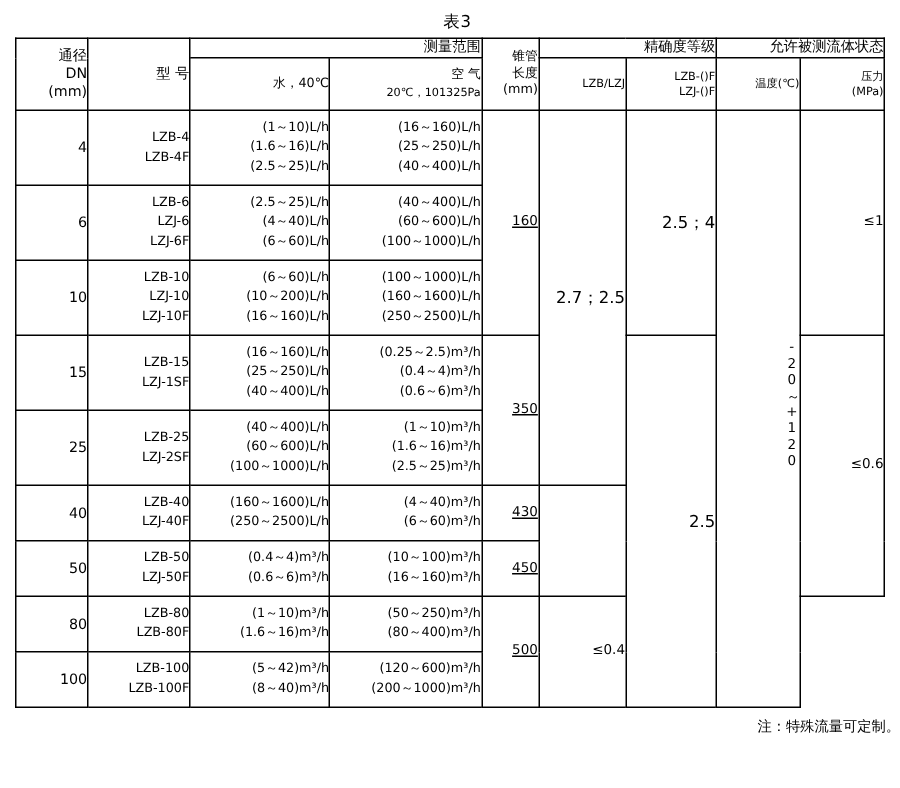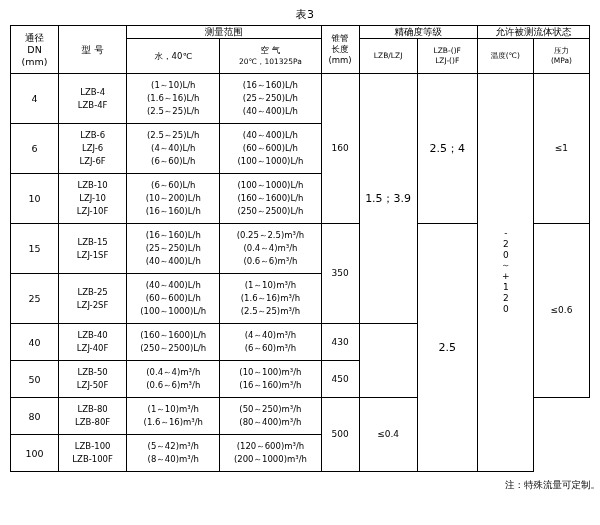--- a/index.html
+++ b/index.html
@@ -30,21 +30,21 @@
   }
   table.spec {
     border-collapse: collapse;
     width: 580px;
     table-layout: fixed;
     font-size: 9px;
   }
   table.spec td, table.spec th {
     border: 1px solid #000;
     padding: 0;
-    text-align: center;
+    text-align: right;
     vertical-align: middle;
     font-weight: normal;
   }
   .hd {
     font-weight: bold;
     font-size: 9.5px;
     line-height: 12px;
     padding: 3px 1px;
   }
   .hd-sub {
@@ -74,20 +74,21 @@
   .range-cell {
     font-size: 8.5px;
     line-height: 13px;
     text-align: left;
     padding-left: 6px;
     white-space: nowrap;
   }
   .mid-cell {
     font-size: 9px;
     line-height: 13px;
+    text-decoration: underline;
   }
   .acc-cell {
     font-size: 11px;
     line-height: 13px;
   }
   .press-cell {
     font-size: 9px;
     line-height: 13px;
   }
   .temp-cell {
@@ -177,21 +178,21 @@
           <span class="row-label-wrap">(1～10)L/h</span>
           <span class="row-label-wrap">(1.6～16)L/h</span>
           <span class="row-label-wrap">(2.5～25)L/h</span>
         </td>
         <td class="range-cell">
           <span class="row-label-wrap">(16～160)L/h</span>
           <span class="row-label-wrap">(25～250)L/h</span>
           <span class="row-label-wrap">(40～400)L/h</span>
         </td>
         <td rowspan="3" class="mid-cell">160</td>
-        <td rowspan="5" class="acc-cell">1.5；3.9</td>
+        <td rowspan="5" class="acc-cell">2.7；2.5</td>
         <td rowspan="3" class="acc-cell">2.5；4</td>
         <td rowspan="9" class="temp-cell">
           <span class="vert-text">-20～+120</span>
         </td>
         <td rowspan="3" class="press-cell">≤1</td>
       </tr>
 
       <tr>
         <td class="dn-cell" style="height:49px">6</td>
         <td class="model-cell">

